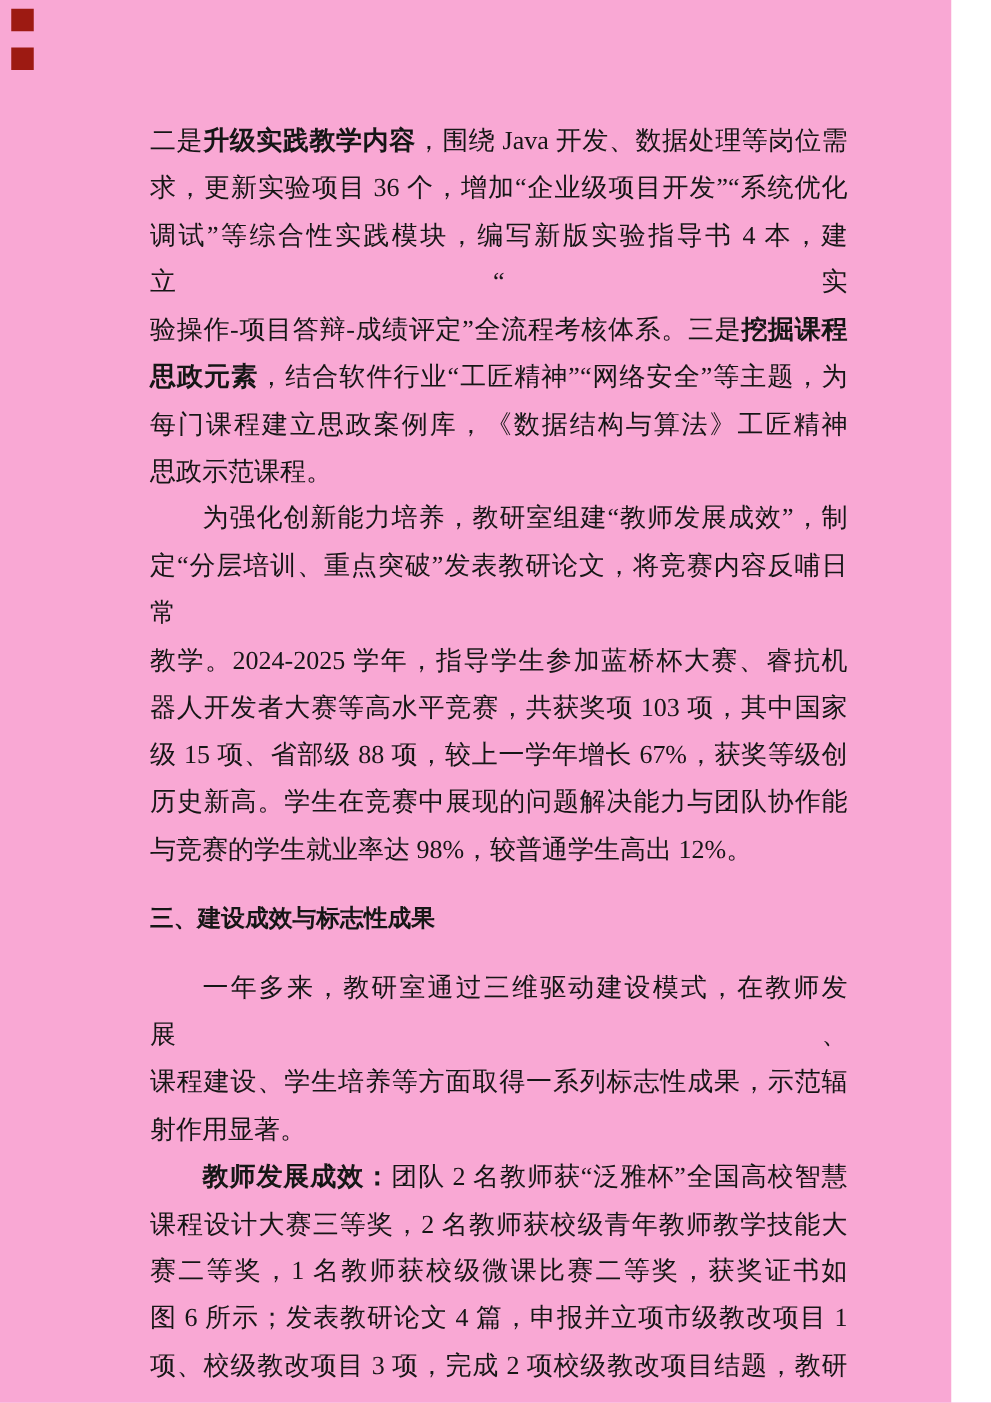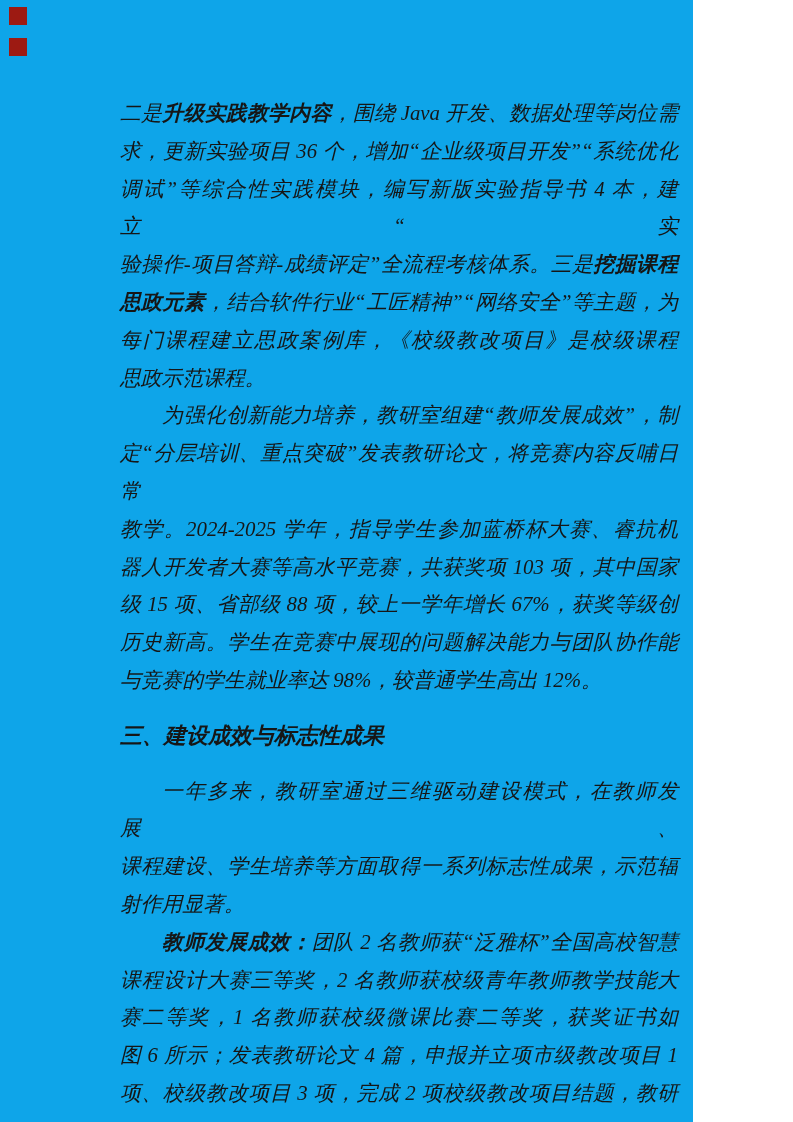--- a/index.html
+++ b/index.html
@@ -3,43 +3,42 @@
 <meta charset="utf-8">
 <style>
   html, body { margin: 0; padding: 0; }
   body {
     width: 793px; height: 1122px;
     background: #ffffff;
     font-family: "Liberation Serif", "DejaVu Serif", serif;
   }
   .page {
     position: relative;
-    width: 693px; height: 1122px;
-    background: #0ea5e9;
+    width: 761px; height: 1122px;
+    background: #f9a8d4;
     overflow: hidden;
-    font-style: italic;
   }
   .red-mark { position: absolute; }
   .content {
     position: absolute;
     left: 120px; top: 94px;
     width: 558px;
     font-size: 20.8px;
     line-height: 37.8px;
     color: #161616;
   }
   .line {
     text-align: justify;
     text-align-last: justify;
   }
   .line.last { text-align-last: left; }
   .line.indent { text-indent: 42px; }
   .heading {
     font-weight: bold;
-    font-size: 22px;
+    font-size: 19px;
     line-height: 37.8px;
     margin: 18px 0 17px 0;
     text-align: center;
     text-align-last: left;
   }
   b { font-weight: bold; }
 </style>
 </head>
 <body>
 
@@ -47,21 +46,21 @@
   <div id="marks">
       <div class="red-mark" style="left: 9px; top: 7px; width: 18px; height: 18px; background: rgb(157, 26, 18); position: absolute;"></div>
       <div class="red-mark" style="left: 9px; top: 38px; width: 18px; height: 18px; background: rgb(157, 26, 18); position: absolute;"></div>
     </div>
   <div class="content" id="doc">
       <div class="line"><span>二是</span><b>升级实践教学内容</b><span>，围绕 Java 开发、数据处理等岗位需</span></div>
       <div class="line"><span>求，更新实验项目 36 个，增加“企业级项目开发”“系统优化</span></div>
       <div class="line"><span>调试”等综合性实践模块，编写新版实验指导书 4 本，建立“实</span></div>
       <div class="line"><span>验操作-项目答辩-成绩评定”全流程考核体系。三是</span><b>挖掘课程</b></div>
       <div class="line"><b>思政元素</b><span>，结合软件行业“工匠精神”“网络安全”等主题，为</span></div>
-      <div class="line"><span>每门课程建立思政案例库，《校级教改项目》是校级课程</span></div>
+      <div class="line"><span>每门课程建立思政案例库，《数据结构与算法》工匠精神</span></div>
       <div class="line last"><span>思政示范课程。</span></div>
       <div class="line indent"><span>为强化创新能力培养，教研室组建“教师发展成效”，制</span></div>
       <div class="line"><span>定“分层培训、重点突破”发表教研论文，将竞赛内容反哺日常</span></div>
       <div class="line"><span>教学。2024-2025 学年，指导学生参加蓝桥杯大赛、睿抗机</span></div>
       <div class="line"><span>器人开发者大赛等高水平竞赛，共获奖项 103 项，其中国家</span></div>
       <div class="line"><span>级 15 项、省部级 88 项，较上一学年增长 67%，获奖等级创</span></div>
       <div class="line"><span>历史新高。学生在竞赛中展现的问题解决能力与团队协作能</span></div>
       <div class="line last"><span>与竞赛的学生就业率达 98%，较普通学生高出 12%。</span></div>
       <div class="heading">三、建设成效与标志性成果</div>
       <div class="line indent"><span>一年多来，教研室通过三维驱动建设模式，在教师发展、</span></div>

